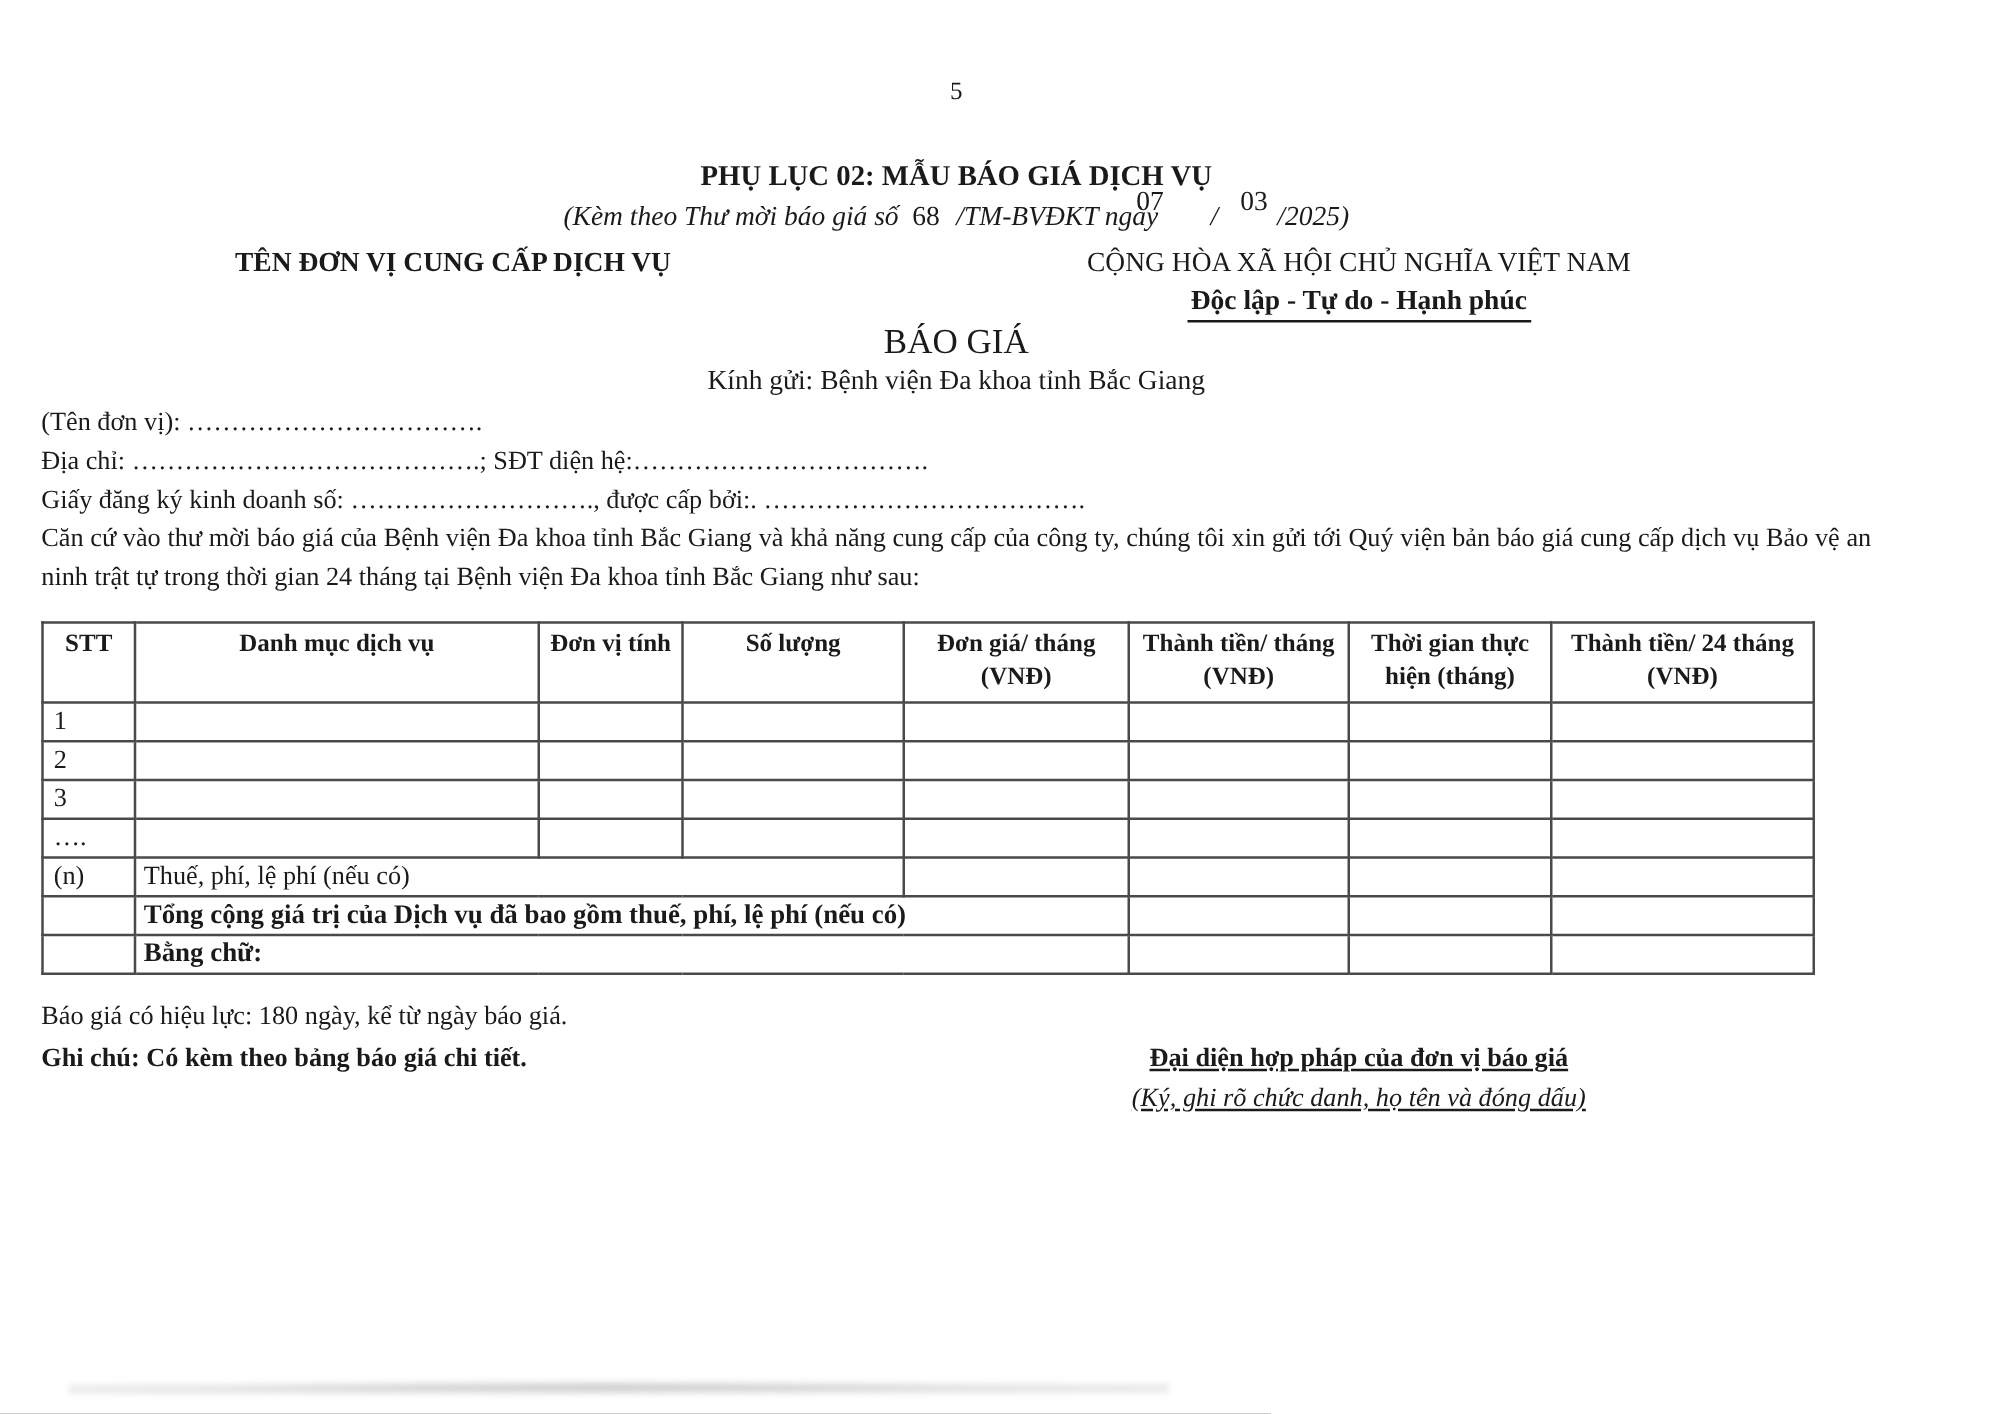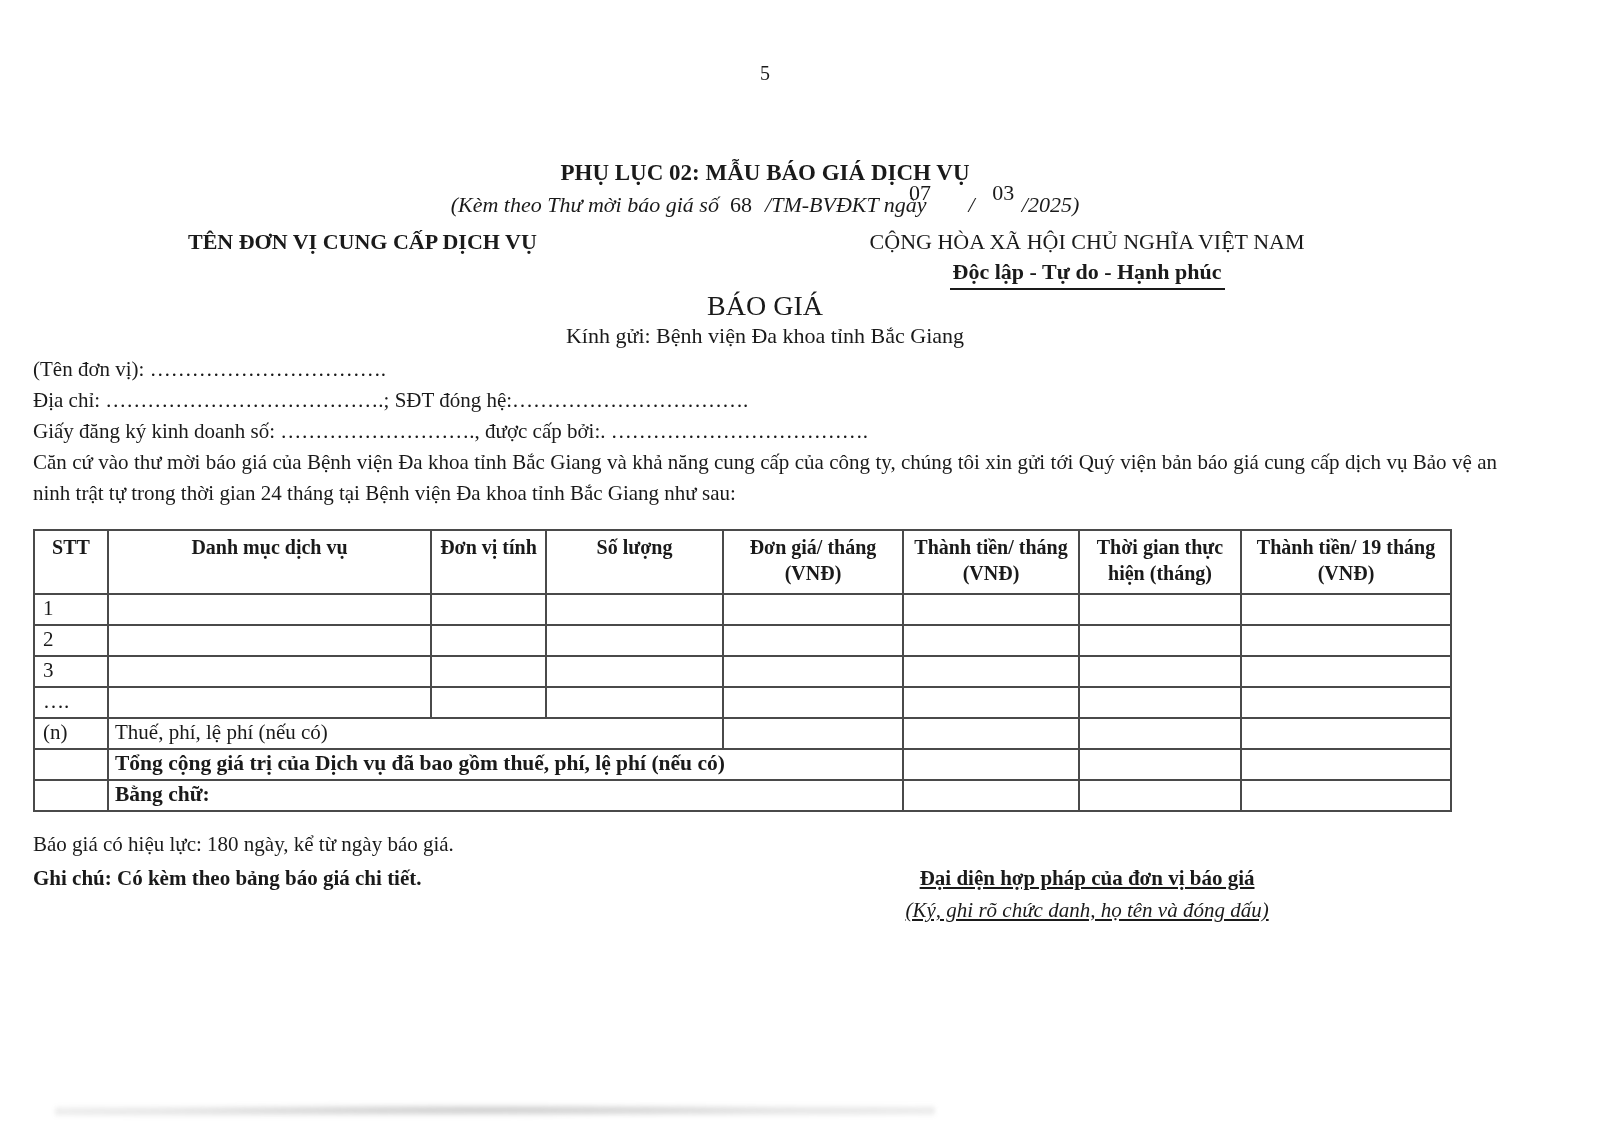--- a/index.html
+++ b/index.html
@@ -16,21 +16,21 @@
   }
   .content { margin-left: 33px; width: 1464px; }
 
   .page-number {
     padding-top: 60px;
     font-size: 20px;
     line-height: 26px;
     text-align: center;
   }
   .appendix-title {
-    margin-top: 72px;
+    margin-top: 40px;
     font-size: 23px;
     line-height: 30px;
     font-weight: bold;
     text-align: center;
   }
   .issue-line {
     margin-top: 2px;
     font-size: 22px;
     line-height: 30px;
     text-align: center;
@@ -146,21 +146,21 @@
           <span class="motto2">Độc lập - Tự do - Hạnh phúc</span>
         </div>
       </div>
     </div>
 
     <div class="main-title">BÁO GIÁ</div>
     <div class="recipient">Kính gửi: Bệnh viện Đa khoa tỉnh Bắc Giang</div>
 
     <div class="fields">
       <div class="field-line">(Tên đơn vị): …………………………….</div>
-      <div class="field-line">Địa chỉ: ………………………………….; SĐT đóng hệ:…………………………….</div>
+      <div class="field-line">Địa chỉ: ………………………………….; SĐT diện hệ:…………………………….</div>
       <div class="field-line">Giấy đăng ký kinh doanh số: ………………………., được cấp bởi:.  ……………………………….</div>
     </div>
 
     <div class="intro">Căn cứ vào thư mời báo giá của Bệnh viện Đa khoa tỉnh Bắc Giang và khả năng cung cấp của công ty, chúng tôi xin gửi tới Quý viện bản báo giá cung cấp dịch vụ Bảo vệ an ninh trật tự trong thời gian 24 tháng tại Bệnh viện Đa khoa tỉnh Bắc Giang như sau:</div>
 
     <table class="quote-table">
       <colgroup>
         <col style="width:74px">
           <col style="width:323px">
           <col style="width:115px">
@@ -172,21 +172,21 @@
       </colgroup>
       <thead>
         <tr>
           <th>STT</th>
           <th>Danh mục dịch vụ</th>
           <th>Đơn vị tính</th>
           <th>Số lượng</th>
           <th>Đơn giá/ tháng (VNĐ)</th>
           <th>Thành tiền/ tháng (VNĐ)</th>
           <th>Thời gian thực hiện (tháng)</th>
-          <th>Thành tiền/ 19 tháng (VNĐ)</th>
+          <th>Thành tiền/ 24 tháng (VNĐ)</th>
         </tr>
       </thead>
       <tbody>
         <tr>
           <td class="stt">1</td>
           <td></td>
             <td></td>
           <td></td>
             <td></td>
           <td></td>

